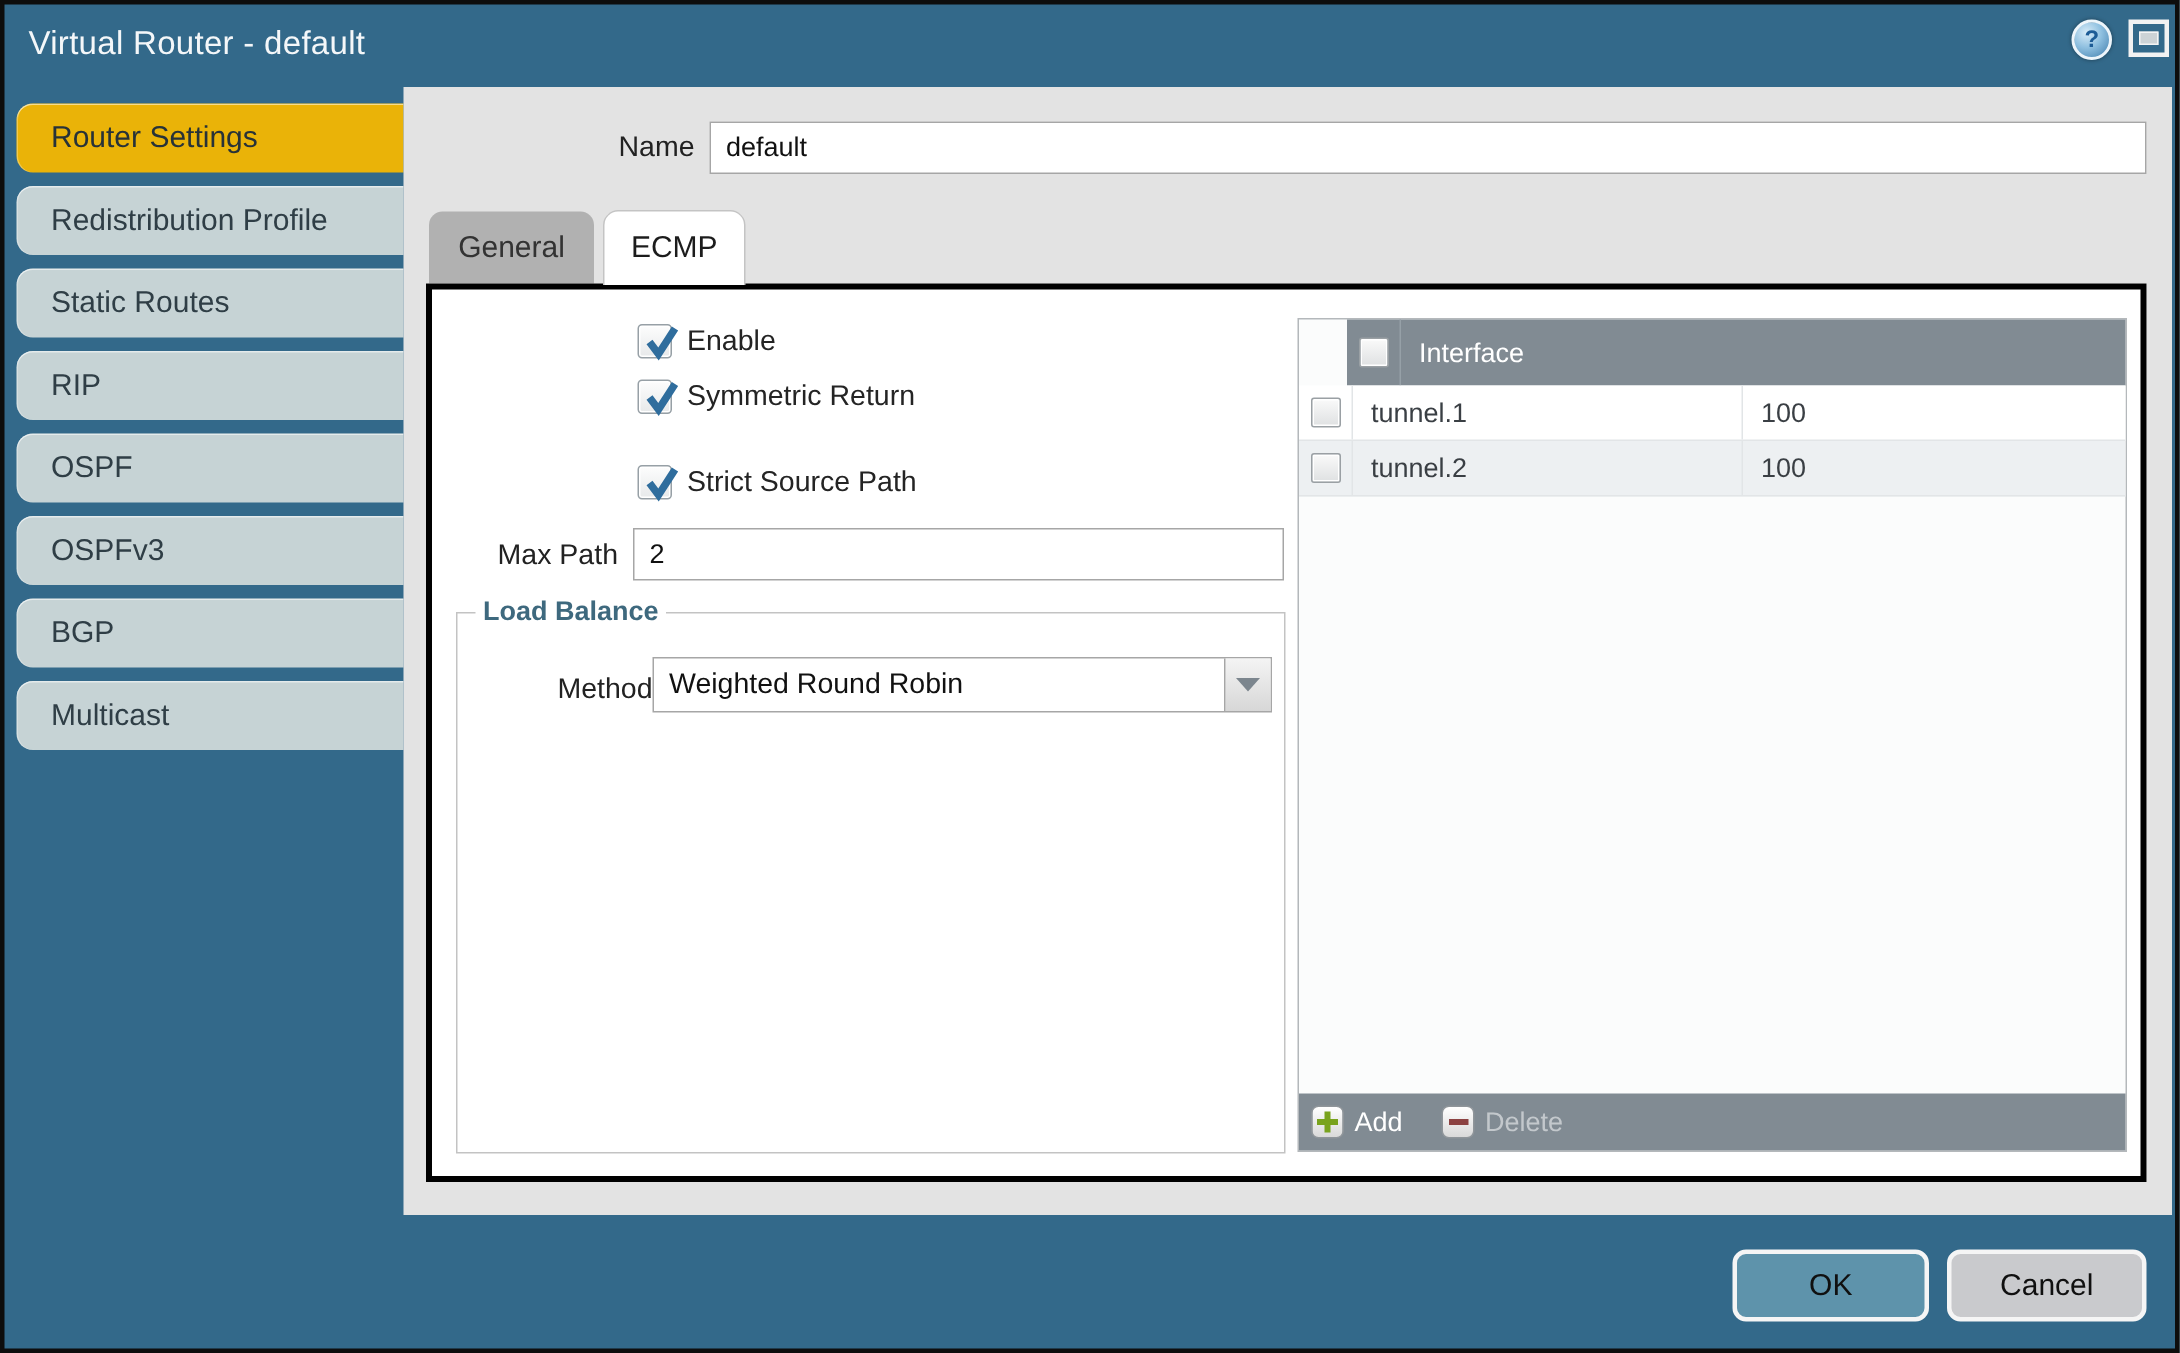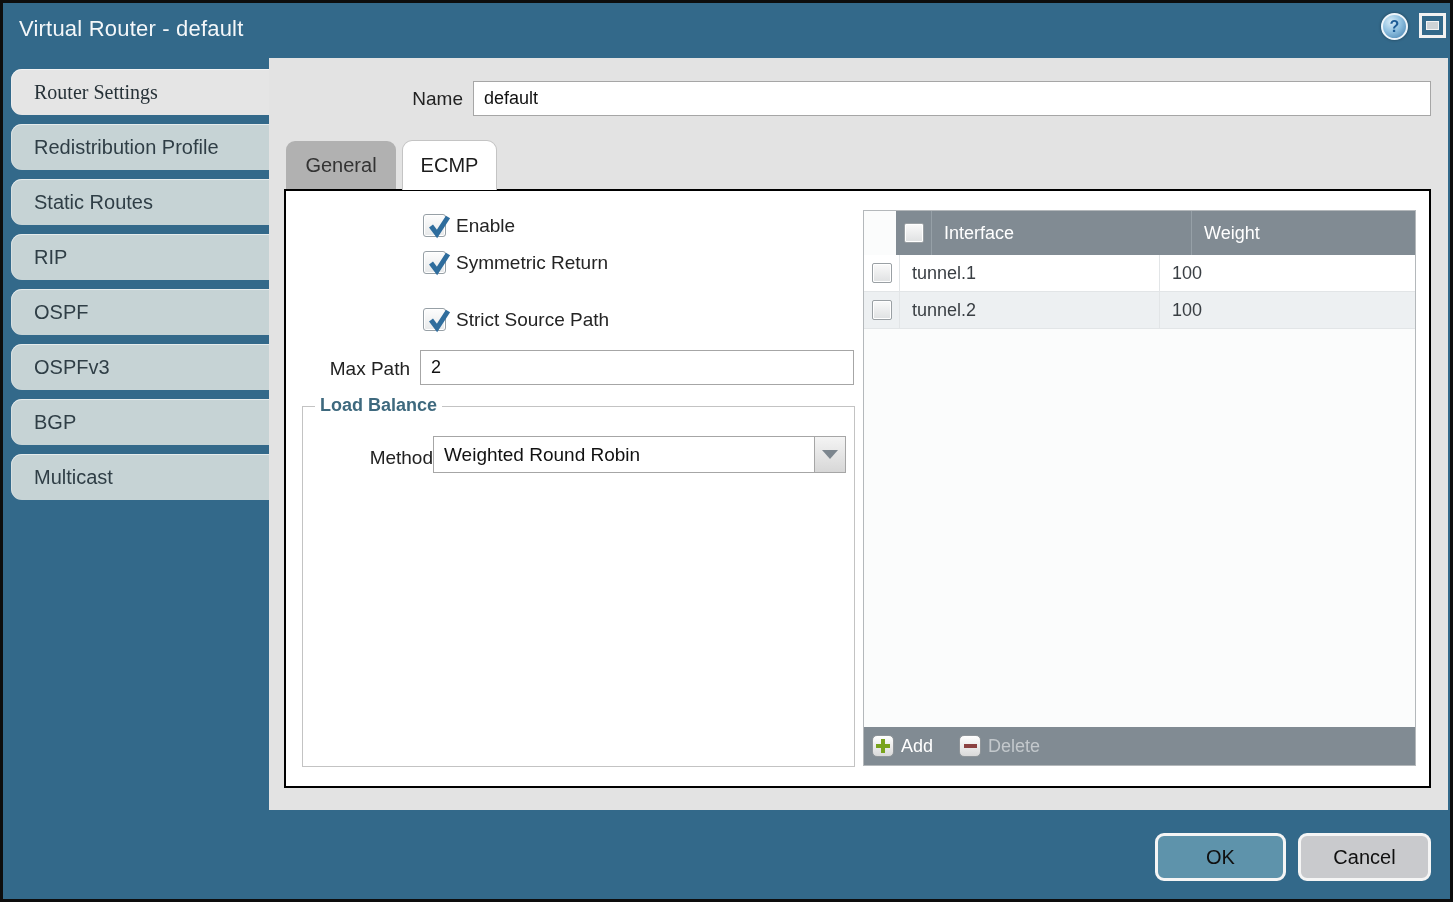--- a/index.html
+++ b/index.html
@@ -40,21 +40,21 @@
   
   .sidebar{ position:absolute; left:8px; top:66px; width:258px; }
   .side-tab{
     height:46px; margin-bottom:9px;
     border-radius:11px 0 0 11px;
     background:#c6d3d5;
     box-shadow:inset 0 1px 0 rgba(255,255,255,.55), inset 1px 0 0 rgba(255,255,255,.3);
     color:#2f3e46; font-size:20px; line-height:46px;
     padding-left:23px; cursor:pointer; white-space:nowrap;
   }
-  .side-tab.active{ background:#e5e5e5; color:#273238;font-family:Liberation Serif, serif; }
+  .side-tab.active{ background:#eab308; color:#273238; }
 
   
   .content{
     position:absolute; left:266px; top:55px; width:1179px; height:752px;
     background:#e3e3e3;
   }
 
   .name-label{
     position:absolute; left:330px; top:85px; width:130px;
     text-align:right; font-size:19px; color:#222;
@@ -71,21 +71,21 @@
     border-radius:9px 9px 0 0;
     font-size:20px; text-align:center; line-height:49px; cursor:pointer;
   }
   .tab-general{ left:283px; width:110px; background:#b1b1b1; color:#333; }
   .tab-ecmp{ left:400px; width:93px; background:#ffffff; color:#1c1c1c; z-index:3;
              box-shadow:0 -1px 0 #c4c4c4, -1px 0 0 #c4c4c4, 1px 0 0 #c4c4c4; }
 
   
   .tab-panel{
     position:absolute; left:281px; top:186px; width:1147px; height:599px;
-    background:#ffffff; border:2px solid #000000; z-index:2;
+    background:#ffffff; border:4px solid #000000; z-index:2;
   }
 
   
   .cb-row{ position:absolute; left:137px; display:flex; align-items:center; }
   .cb-row.r0{ top:23px; } .cb-row.r1{ top:60px; } .cb-row.r2{ top:117px; }
   .checkbox{
     position:relative; width:23px; height:23px;
     background:linear-gradient(#fdfdfd,#e7e9ea);
     border:1px solid #97a0a6; border-radius:3px;
     box-shadow:inset 0 0 0 1px #fff; cursor:pointer; flex:none;
@@ -266,21 +266,20 @@
         </div>
       </div>
     </div>
 
     <div class="ecmp-table">
       <div class="t-header">
         <div class="col-cb">
           <div class="small-cb"></div>
         </div>
         <div class="col-if">Interface</div>
-        <div class="col-w">Weight</div>
       </div>
 
       <div class="t-row">
         <div class="col-cb">
           <div class="small-cb"></div>
         </div>
         <div class="col-if">tunnel.1</div>
         <div class="col-w">100</div>
       </div>
 

